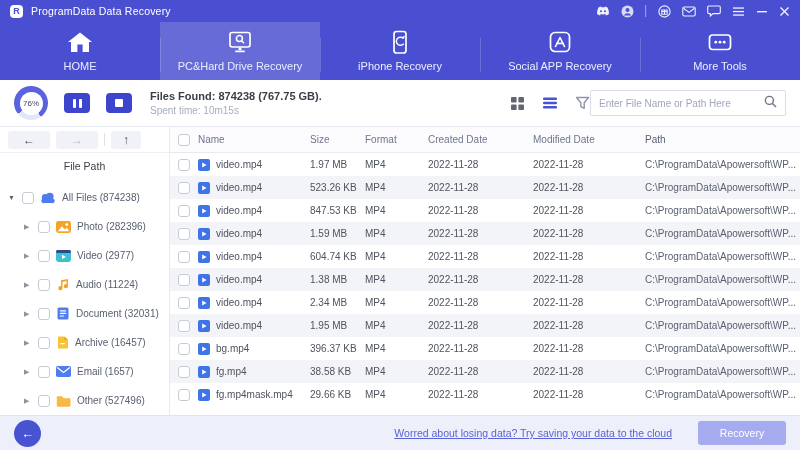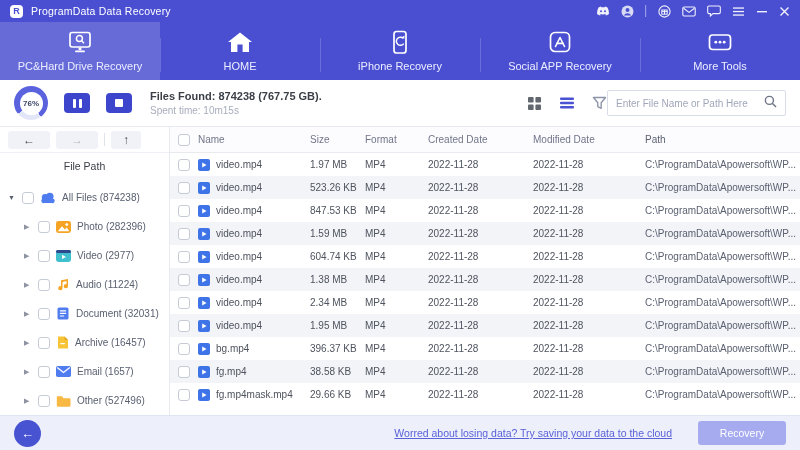--- a/index.html
+++ b/index.html
@@ -24,31 +24,31 @@
   .nav-label { color:#eceeff; font-size:11px; }
   .nav-tab .ico { display:flex; }
 
   
   .scanbar { height:47px; background:#fff; display:flex; align-items:center; padding:0 14px;
     border-bottom:1px solid #e8eaf1; }
   .ring { width:34px; height:34px; border-radius:50%;
     background:conic-gradient(from 230deg, #5b62dd 0 76%, #e3e6f7 76% 100%);
     display:flex; align-items:center; justify-content:center; }
   .ring-inner { width:23px; height:23px; border-radius:50%; background:#fff; display:flex;
-    align-items:center; justify-content:center; font-size:8px; font-weight:bold; color:#3e4566; }
+    align-items:center; justify-content:center; font-size:8px; font-weight:normal; color:#3e4566; }
   .ctl { width:26px; height:20px; border-radius:4px; background:#3c45cb; display:flex;
     align-items:center; justify-content:center; gap:3px; margin-left:16px; cursor:pointer; }
   .ctl .bar { width:3px; height:9px; background:#fff; border-radius:1px; }
   .ctl .sq { width:8px; height:8px; background:#fff; border-radius:1px; }
   .scan-text { margin-left:18px; }
   .files-found { font-size:11px; font-weight:bold; color:#3a3f47;text-align:right; }
   .spent-time { font-size:10px; color:#a7adbd; margin-top:3px; }
   .viewicons { margin-left:auto; display:flex; align-items:center; gap:17px; }
   .viewicons .ico { display:flex; cursor:pointer; }
-  .search { width:179px; height:26px; border:1px solid #d9dce9; border-radius:2px;
+  .search { width:196px; height:26px; border:1px solid #d9dce9; border-radius:2px;
     display:flex; align-items:center; padding:0 8px; }
   .search input { border:0; outline:0; flex:1; font-size:10px; color:#3a3f47;
     font-family:"Liberation Sans",sans-serif; min-width:0; }
   .search input::placeholder { color:#a0a7ba; }
 
   
   .main { display:flex; height:288px; }
   .sidebar { width:170px; border-right:1px solid #e8eaf1; display:flex; flex-direction:column; }
   .toolrow { height:28px; display:flex; align-items:center; gap:6px; padding:0 8px;
     border-bottom:1px solid #eef0f5; }
@@ -161,44 +161,44 @@
       </span>
       <span class="ico tb-ico">
         <svg width="11" height="11" viewBox="0 0 11 11">
           <path d="M1.5 1.5 L9.5 9.5 M9.5 1.5 L1.5 9.5" stroke="#fff" stroke-width="1.4"></path>
         </svg>
       </span>
     </div>
 </div>
 
 <div class="nav">
+    <div class="nav-tab">
+      <span class="ico">
+        <svg width="30" height="25" viewBox="0 0 30 25">
+          <path d="M15 2.5 L27 12 H24 V22 H6 V12 H3 Z" fill="#fff"></path>
+          <rect x="12.4" y="14.5" width="5.2" height="7.5" fill="#4a4fd1"></rect>
+        </svg>
+      </span>
+      <span class="nav-label">HOME</span>
+    </div>
     <div class="nav-tab active">
       <span class="ico">
         <svg width="30" height="25" viewBox="0 0 30 25">
           <rect x="5" y="2.5" width="20" height="14.5" rx="2.2" fill="none" stroke="#fff" stroke-width="1.7"></rect>
           <circle cx="14.4" cy="8.6" r="3" fill="none" stroke="#fff" stroke-width="1.5"></circle>
           <path d="M16.6 10.8 L19 13.2" stroke="#fff" stroke-width="1.5"></path>
           <rect x="13.6" y="17.5" width="2.8" height="2.6" fill="#fff"></rect>
           <rect x="10" y="20.4" width="10" height="1.8" rx=".9" fill="#fff"></rect>
         </svg>
       </span>
       <span class="nav-label">PC&amp;Hard Drive Recovery</span>
     </div>
     <div class="nav-tab">
       <span class="ico">
         <svg width="30" height="25" viewBox="0 0 30 25">
-          <path d="M15 2.5 L27 12 H24 V22 H6 V12 H3 Z" fill="#fff"></path>
-          <rect x="12.4" y="14.5" width="5.2" height="7.5" fill="#4a4fd1"></rect>
-        </svg>
-      </span>
-      <span class="nav-label">HOME</span>
-    </div>
-    <div class="nav-tab">
-      <span class="ico">
-        <svg width="30" height="25" viewBox="0 0 30 25">
           <rect x="9" y="1.5" width="12" height="21.5" rx="2.6" fill="none" stroke="#fff" stroke-width="1.7"></rect>
           <path d="M18.8 13.6 a4.1 4.1 0 1 1 -.6 -5.4" fill="none" stroke="#fff" stroke-width="1.5"></path>
           <path d="M19.6 5.6 l-.4 3.2 -3 -1 z" fill="#fff"></path>
         </svg>
       </span>
       <span class="nav-label">iPhone Recovery</span>
     </div>
     <div class="nav-tab">
       <span class="ico">
         <svg width="30" height="25" viewBox="0 0 30 25">

